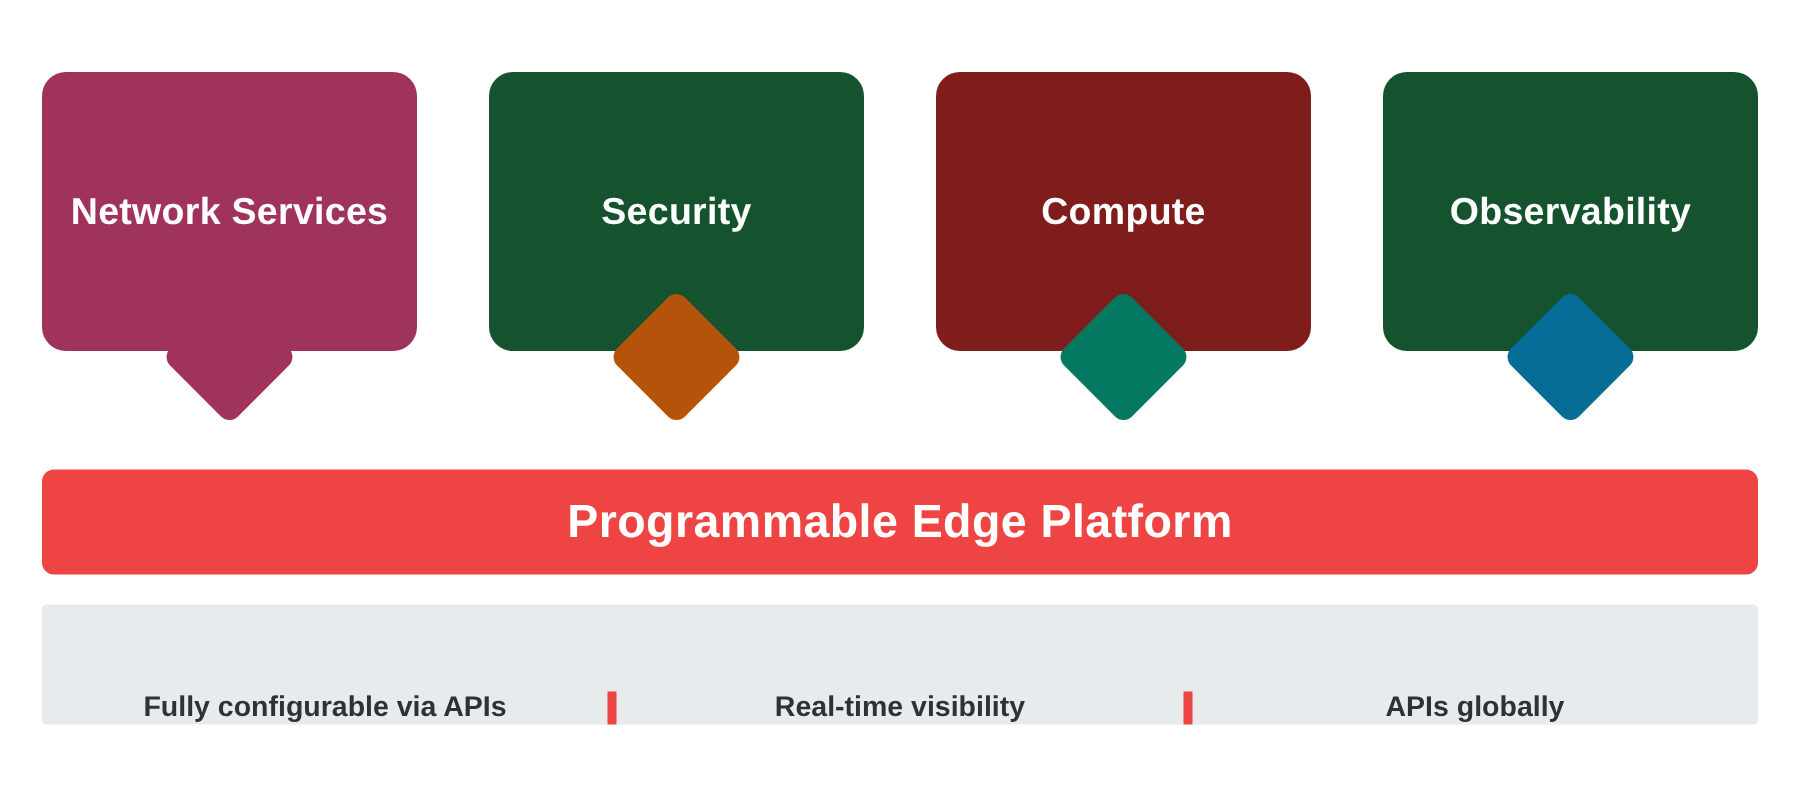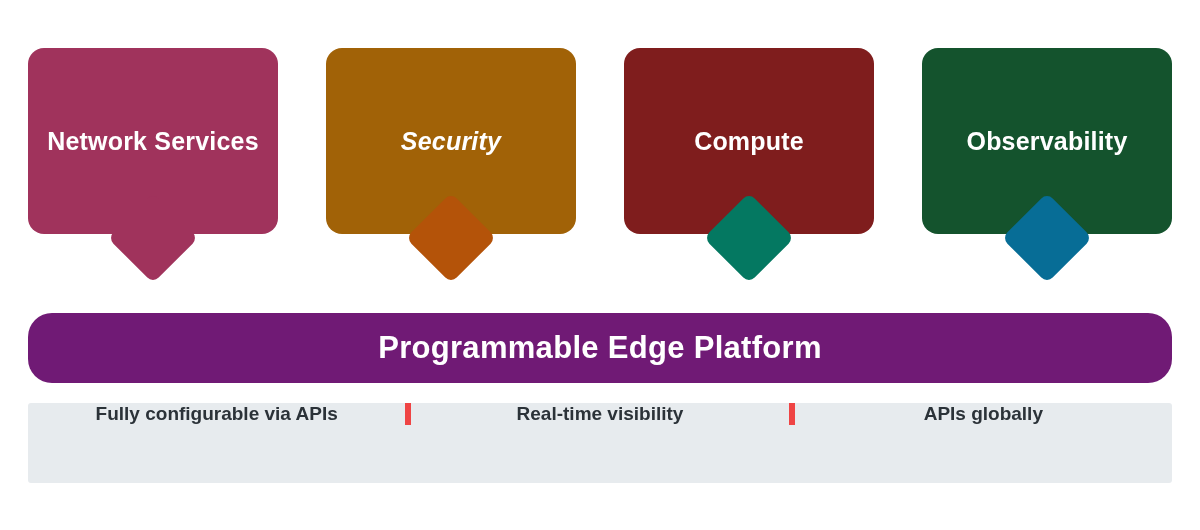--- a/index.html
+++ b/index.html
@@ -65,21 +65,21 @@
     font-weight: bold;
     letter-spacing: 0.3px;
   }
   
   .features-bar {
     margin-top: 20px;
     height: 80px;
     background: #E7EBEE;
     border-radius: 3px;
     display: flex;
-    align-items: flex-start;
+    align-items: flex-end;
   }
   .feature {
     flex: 1 1 0;
     display: flex;
     align-items: center;
     justify-content: center;
   }
   .feature + .feature {
     border-left: 6px solid #ef4444;
   }
@@ -94,38 +94,38 @@
 
 <div class="diagram">
 
   <div class="cards-row">
 
     <div class="card" style="background-color: rgb(160, 51, 92);">
       <span class="tail" style="background-color: rgb(160, 51, 92);"></span>
       <span class="card-label">Network Services</span>
     </div>
 
-    <div class="card" style="background-color: #a16207; font-style: italic;">
+    <div class="card" style="background-color: #14532d;">
       <span class="tail" style="background-color: rgb(180, 83, 9);"></span>
       <span class="card-label">Security</span>
     </div>
 
     <div class="card" style="background-color: #7f1d1d;">
       <span class="tail" style="background-color: rgb(4, 120, 97);"></span>
       <span class="card-label">Compute</span>
     </div>
 
     <div class="card" style="background-color: #14532d;">
       <span class="tail" style="background-color: rgb(7, 109, 150);"></span>
       <span class="card-label">Observability</span>
     </div>
 
   </div>
 
-  <div class="platform-banner" style="background-color: #701a75; border-radius: 24px;">
+  <div class="platform-banner" style="background-color: #ef4444;">
     <span class="platform-label">Programmable Edge Platform</span>
   </div>
 
   <div class="features-bar">
     <div class="feature">
       <span class="feature-label">Fully configurable via APIs</span>
     </div>
     <div class="feature">
       <span class="feature-label">Real-time visibility</span>
     </div>

